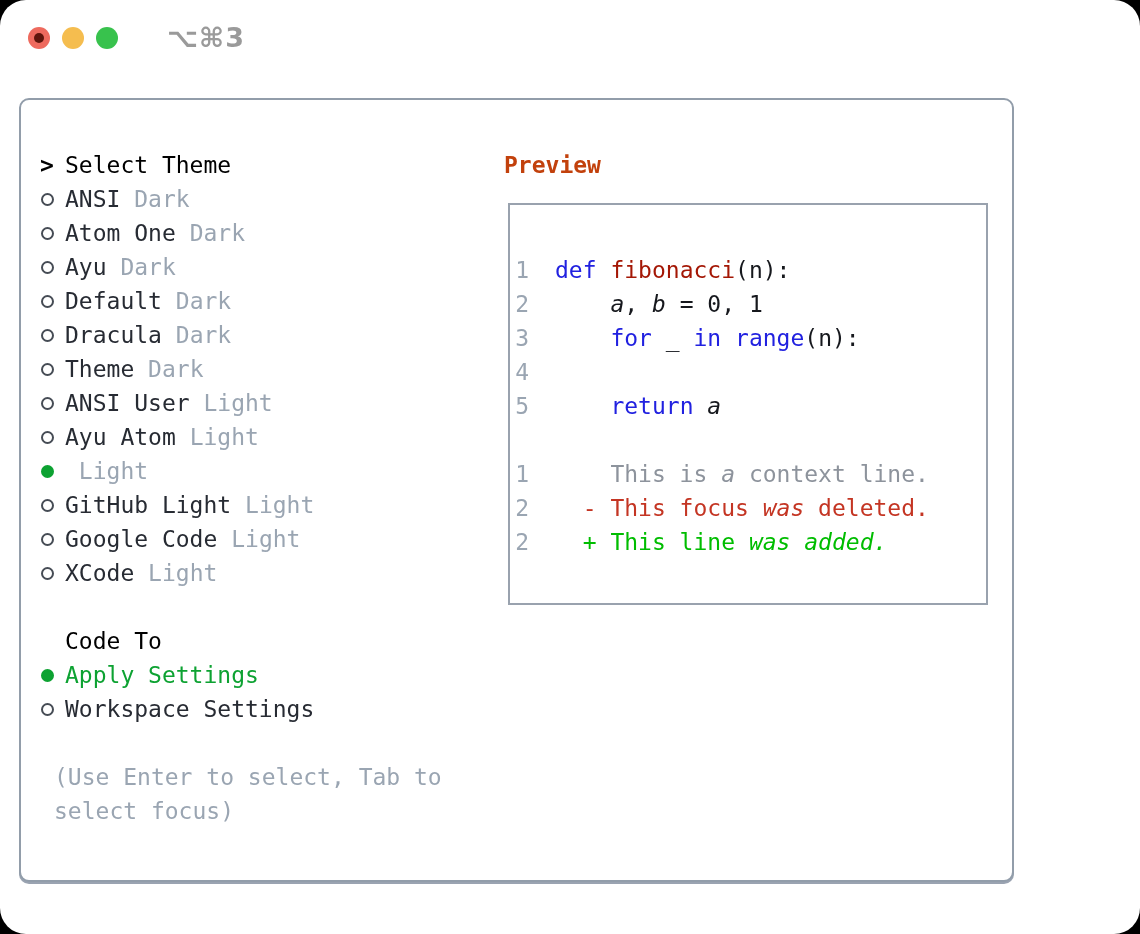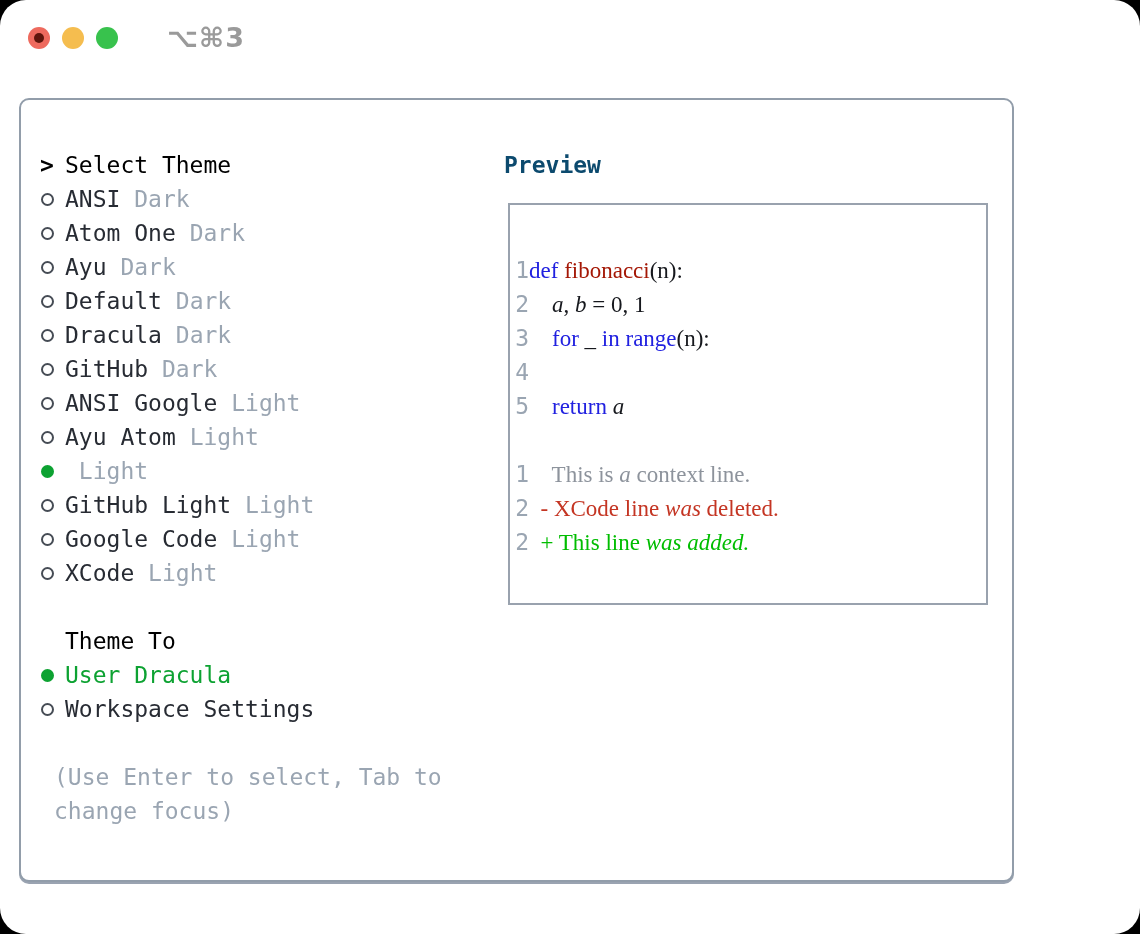--- a/index.html
+++ b/index.html
@@ -38,26 +38,26 @@
   .prompt{font-weight:bold;color:#000;}
   .h{font-weight:normal;color:#000;}
   .radio{width:13px;height:13px;margin-left:1px;border:2px solid #464c55;border-radius:50%;box-sizing:border-box;}
   .radio.on{background:var(--accent-green);border-color:var(--accent-green);}
   .muted{color:var(--muted-gray);}
   .sel{color:var(--accent-green);}
   .hint{color:var(--muted-gray);margin-left:-2px;}
   .hint div{height:34px;margin-left:16px;}
 
   
-  .pv-title{position:absolute;left:483px;top:48px;font-size:23px;line-height:34px;font-weight:bold;color:#0c4a6e;}
+  .pv-title{position:absolute;left:483px;top:48px;font-size:23px;line-height:34px;font-weight:bold;color:#c2410c;}
   .pbox{position:absolute;left:487px;top:103px;width:476px;height:398px;border:2px solid #99a2ae;background:#fff;}
   .code{position:absolute;left:5px;top:48px;font-size:23px;line-height:34px;}
   .prow{height:34px;display:flex;align-items:baseline;line-height:34px;}
   .ln{width:14px;flex:none;text-align:right;color:var(--muted-gray);}
-  .ptext{white-space:pre;color:#16181d;font-family:Liberation Serif, serif;}
+  .ptext{white-space:pre;margin-left:26px;color:#16181d;}
   .kw{color:var(--keyword-blue);}
   .fn{color:var(--function-red);}
   .it{font-style:italic;}
   .c-ctx{color:var(--context-gray);}
   .c-del{color:var(--deleted-red);}
   .c-add{color:var(--added-green);}
 </style>
 </head>
 <body>
 
@@ -74,41 +74,41 @@
       <div class="row">
         <span class="m prompt">&gt;</span>
         <span class="h">Select Theme</span>
       </div>
       <div id="theme-list">
           <div class="row"><span class="m"><span class="radio"></span></span><span>ANSI</span><span> </span><span class="muted">Dark</span></div>
           <div class="row"><span class="m"><span class="radio"></span></span><span>Atom One</span><span> </span><span class="muted">Dark</span></div>
           <div class="row"><span class="m"><span class="radio"></span></span><span>Ayu</span><span> </span><span class="muted">Dark</span></div>
           <div class="row"><span class="m"><span class="radio"></span></span><span>Default</span><span> </span><span class="muted">Dark</span></div>
           <div class="row"><span class="m"><span class="radio"></span></span><span>Dracula</span><span> </span><span class="muted">Dark</span></div>
-          <div class="row"><span class="m"><span class="radio"></span></span><span>GitHub</span><span> </span><span class="muted">Dark</span></div>
-          <div class="row"><span class="m"><span class="radio"></span></span><span>ANSI Google</span><span> </span><span class="muted">Light</span></div>
+          <div class="row"><span class="m"><span class="radio"></span></span><span>Theme</span><span> </span><span class="muted">Dark</span></div>
+          <div class="row"><span class="m"><span class="radio"></span></span><span>ANSI User</span><span> </span><span class="muted">Light</span></div>
           <div class="row"><span class="m"><span class="radio"></span></span><span>Ayu Atom</span><span> </span><span class="muted">Light</span></div>
           <div class="row"><span class="m"><span class="radio on"></span></span><span> </span><span class="muted">Light</span></div>
           <div class="row"><span class="m"><span class="radio"></span></span><span>GitHub Light</span><span> </span><span class="muted">Light</span></div>
           <div class="row"><span class="m"><span class="radio"></span></span><span>Google Code</span><span> </span><span class="muted">Light</span></div>
           <div class="row"><span class="m"><span class="radio"></span></span><span>XCode</span><span> </span><span class="muted">Light</span></div>
         </div>
       <div class="spacer"></div>
       <div class="row">
         <span class="m"></span>
-        <span class="h">Theme To</span>
+        <span class="h">Code To</span>
       </div>
       <div id="apply-options">
-          <div class="row"><span class="m"><span class="radio on"></span></span><span class="sel">User Dracula</span></div>
+          <div class="row"><span class="m"><span class="radio on"></span></span><span class="sel">Apply Settings</span></div>
           <div class="row"><span class="m"><span class="radio"></span></span><span>Workspace Settings</span></div>
         </div>
       <div class="spacer"></div>
       <div id="hint" class="hint">
           <div>(Use Enter to select, Tab to</div>
-          <div>change focus)</div>
+          <div>select focus)</div>
         </div>
     </div>
 
     <div class="pv-title">Preview</div>
     <div class="pbox">
       <div id="code" class="code">
           <div class="prow">
             <span class="ln">1</span>
             <span class="ptext"><span class="kw">def</span><span> </span><span class="fn">fibonacci</span><span>(n):</span></span>
           </div>
@@ -130,21 +130,21 @@
           <div class="prow">
             <span class="ln"></span>
             <span class="ptext"></span>
           </div>
           <div class="prow">
             <span class="ln">1</span>
             <span class="ptext c-ctx"><span>    This is </span><span class="it">a</span><span> context line.</span></span>
           </div>
           <div class="prow">
             <span class="ln">2</span>
-            <span class="ptext c-del"><span>  - XCode line </span><span class="it">was</span><span> deleted.</span></span>
+            <span class="ptext c-del"><span>  - This focus </span><span class="it">was</span><span> deleted.</span></span>
           </div>
           <div class="prow">
             <span class="ln">2</span>
             <span class="ptext c-add"><span>  + This line </span><span class="it">was added.</span></span>
           </div>
         </div>
     </div>
 
   </div>
 </div>

